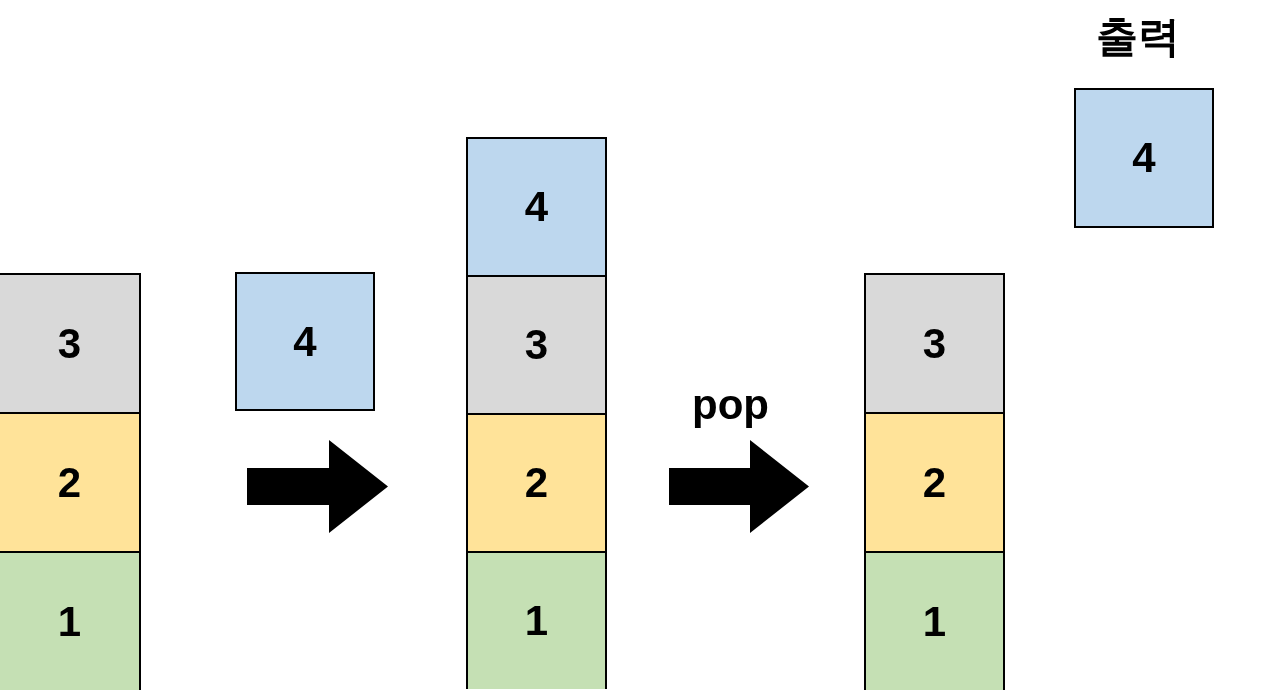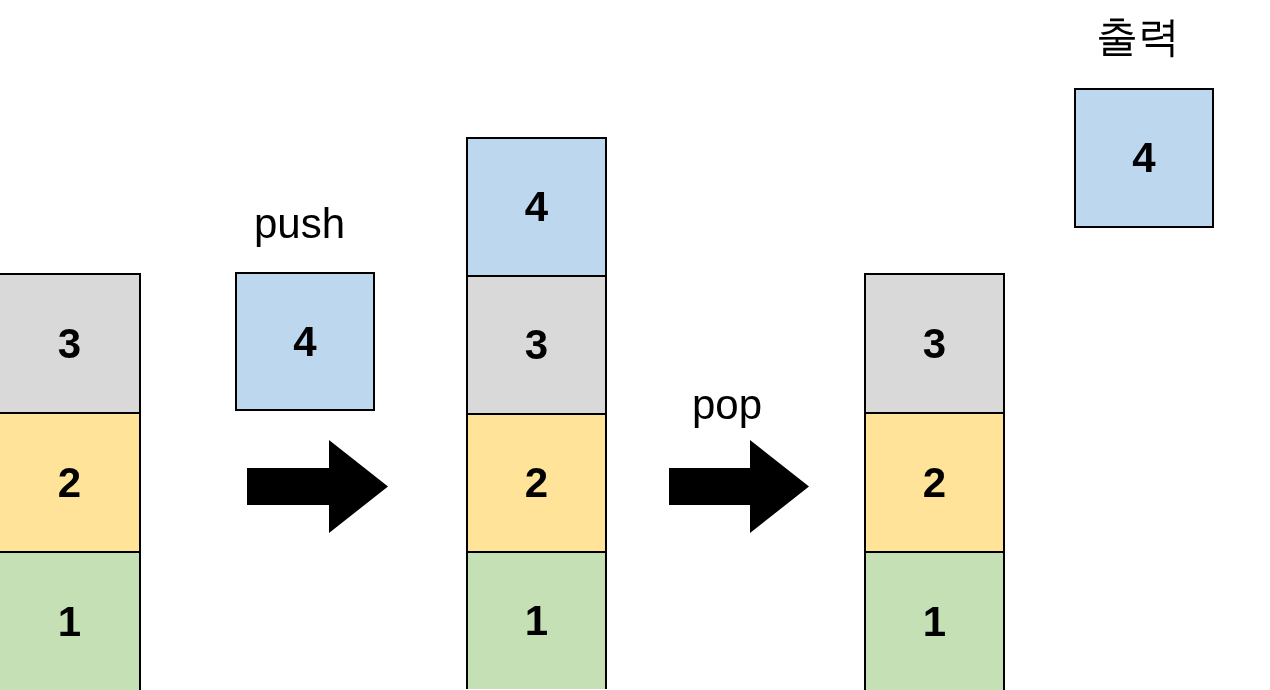--- a/index.html
+++ b/index.html
@@ -104,21 +104,21 @@
     left: 1074px;
     top: 88px;
     width: 140px;
     height: 140px;
   }
 
   
   .label {
     position: absolute;
     font-size: 42px;
-    font-weight: normal;
+    font-weight: bold;
     line-height: 1;
     white-space: nowrap;
   }
 
   #push-label   { left: 254px; top: 203px; }
   #pop-label    { left: 692px; top: 384px; }
   #output-label { left: 1096px; top: 16px; }
 
   
   .arrow {
@@ -139,21 +139,20 @@
       <span>3</span>
     </div>
     <div class="cell c-yellow">
       <span>2</span>
     </div>
     <div class="cell c-green open-bottom">
       <span>1</span>
     </div>
   </div>
 
-  <div class="label" id="push-label">push</div>
 
   <div class="box c-blue" id="push-box">
     <span>4</span>
   </div>
 
   <div class="arrow" id="arrow-push">
     <svg width="141" height="93" viewBox="0 0 141 93" aria-hidden="true">
       <polygon points="0,28 82,28 82,0 141,46.5 82,93 82,65 0,65" fill="#000000"></polygon>
     </svg>
   </div>

